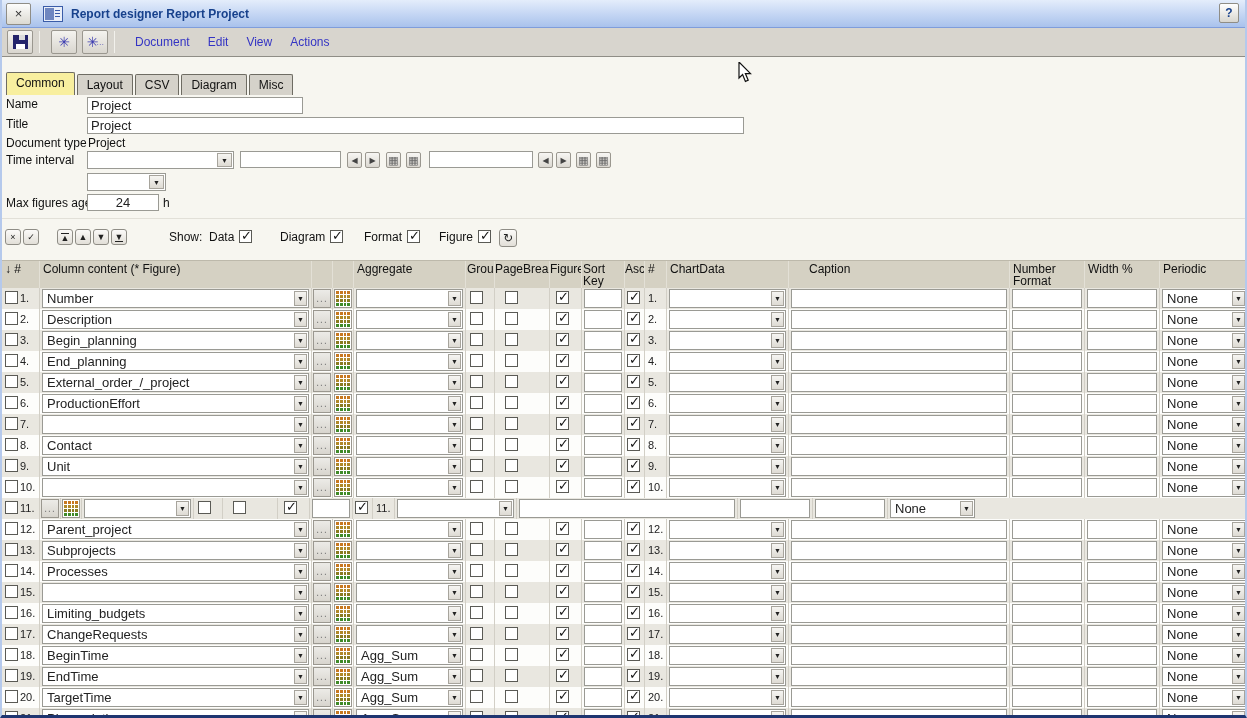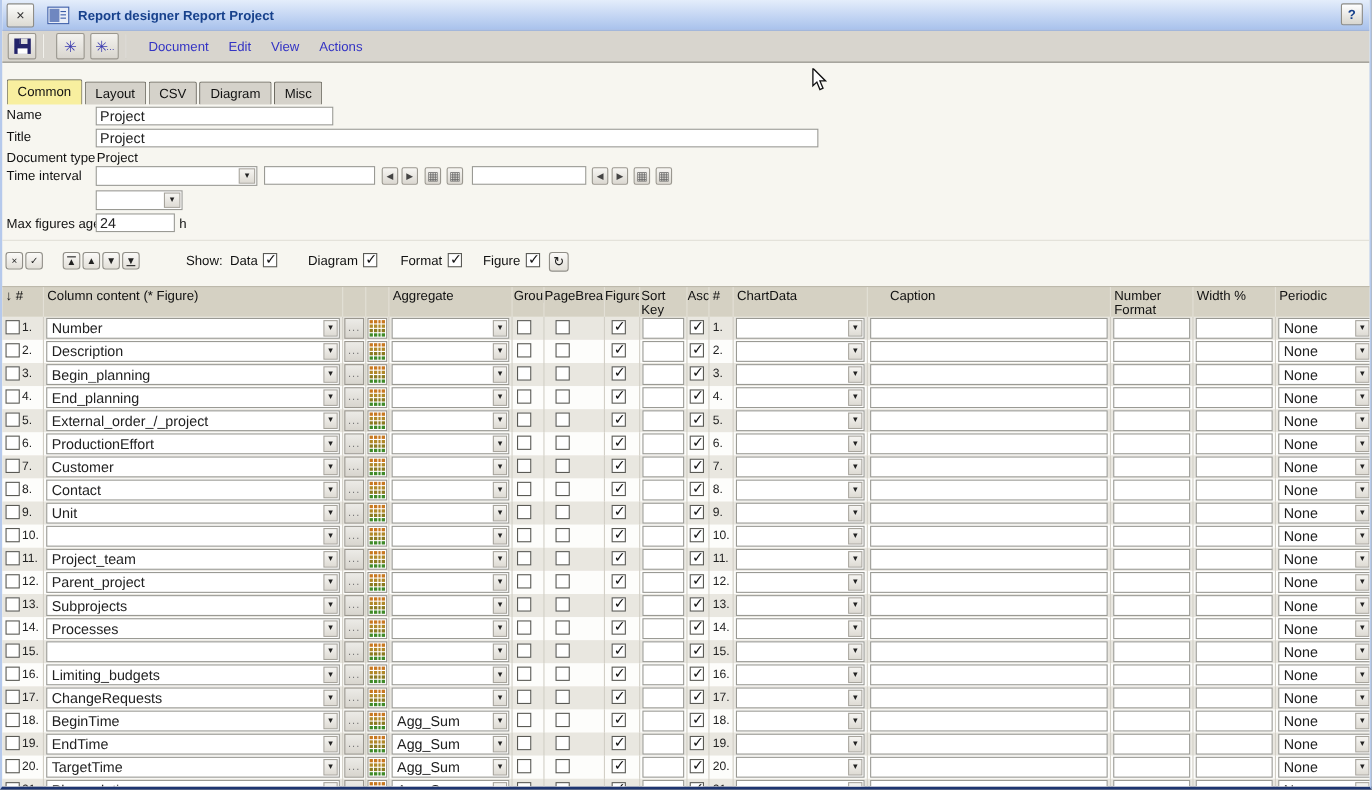--- a/index.html
+++ b/index.html
@@ -154,21 +154,21 @@
   <div class="mini-btn" style="left:554px;top:152px;">▶</div>
   <div class="mini-btn grid" style="left:574px;top:152px;">▦</div>
   <div class="mini-btn grid" style="left:594px;top:152px;">▦</div>
 
   <div class="combo" style="left:85px;top:173px;width:79px;">
     <span class="ctext"></span>
     <span class="carrow">▼</span>
   </div>
 
   <div class="form-label" style="left:4px;top:196px;">Max figures age</div>
-  <input class="txt" style="left: 85px; top: 194px; width: 72px; text-align: left;" value="24">
+  <input class="txt" style="left: 85px; top: 194px; width: 72px; text-align: center;" value="24">
   <div class="form-label" style="left:161px;top:196px;">h</div>
 
   <div style="position:absolute;left:0;top:218px;right:0;height:1px;background:#e2e0d8;"></div>
   <div class="tbar2-btn" style="left:3px;">
       <span>×</span>
     </div>
   <div class="tbar2-btn" style="left:21px;">
       <span>✓</span>
     </div>
   <div class="tbar2-btn" style="left:55px;">
@@ -709,21 +709,20 @@
           </div>
         </div>
       </div>
       <div class="trow odd">
         <div class="tc" style="width: 38px;">
           <span class="cb ckcell" style="left: 3px; top: 3px;"></span>
           <span class="rnum">7.</span>
         </div>
         <div class="tc" style="width: 272px;">
           <div class="rcombo">
-            <span class="ctext">Customer</span>
             <span class="carrow">▼</span>
           </div>
         </div>
         <div class="tc" style="width: 21px;">
           <div class="rbtn">...</div>
         </div>
         <div class="tc" style="width: 21px;">
           <div class="rbtn gridbtn">
             <span class="dotgrid">
               <i style="background: rgb(200, 120, 32);"></i>
@@ -1033,26 +1032,20 @@
           <div class="rcombo">
             <span class="ctext">None</span>
             <span class="carrow">▼</span>
           </div>
         </div>
       </div>
       <div class="trow odd">
         <div class="tc" style="width: 38px;">
           <span class="cb ckcell" style="left: 3px; top: 3px;"></span>
           <span class="rnum">11.</span>
-        </div>
-        <div class="tc" style="width: 272px;">
-          <div class="rcombo">
-            <span class="ctext">Project_team</span>
-            <span class="carrow">▼</span>
-          </div>
         </div>
         <div class="tc" style="width: 21px;">
           <div class="rbtn">...</div>
         </div>
         <div class="tc" style="width: 21px;">
           <div class="rbtn gridbtn">
             <span class="dotgrid">
               <i style="background: rgb(200, 120, 32);"></i>
               <i style="background: rgb(200, 120, 32);"></i>
               <i style="background: rgb(200, 120, 32);"></i>

